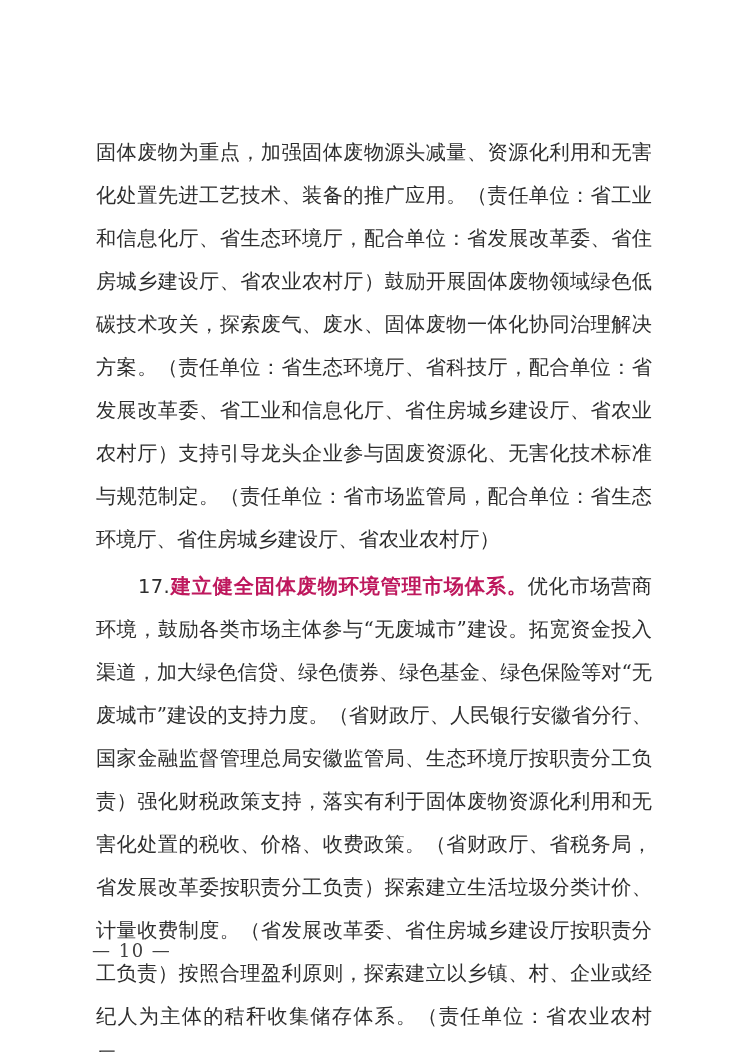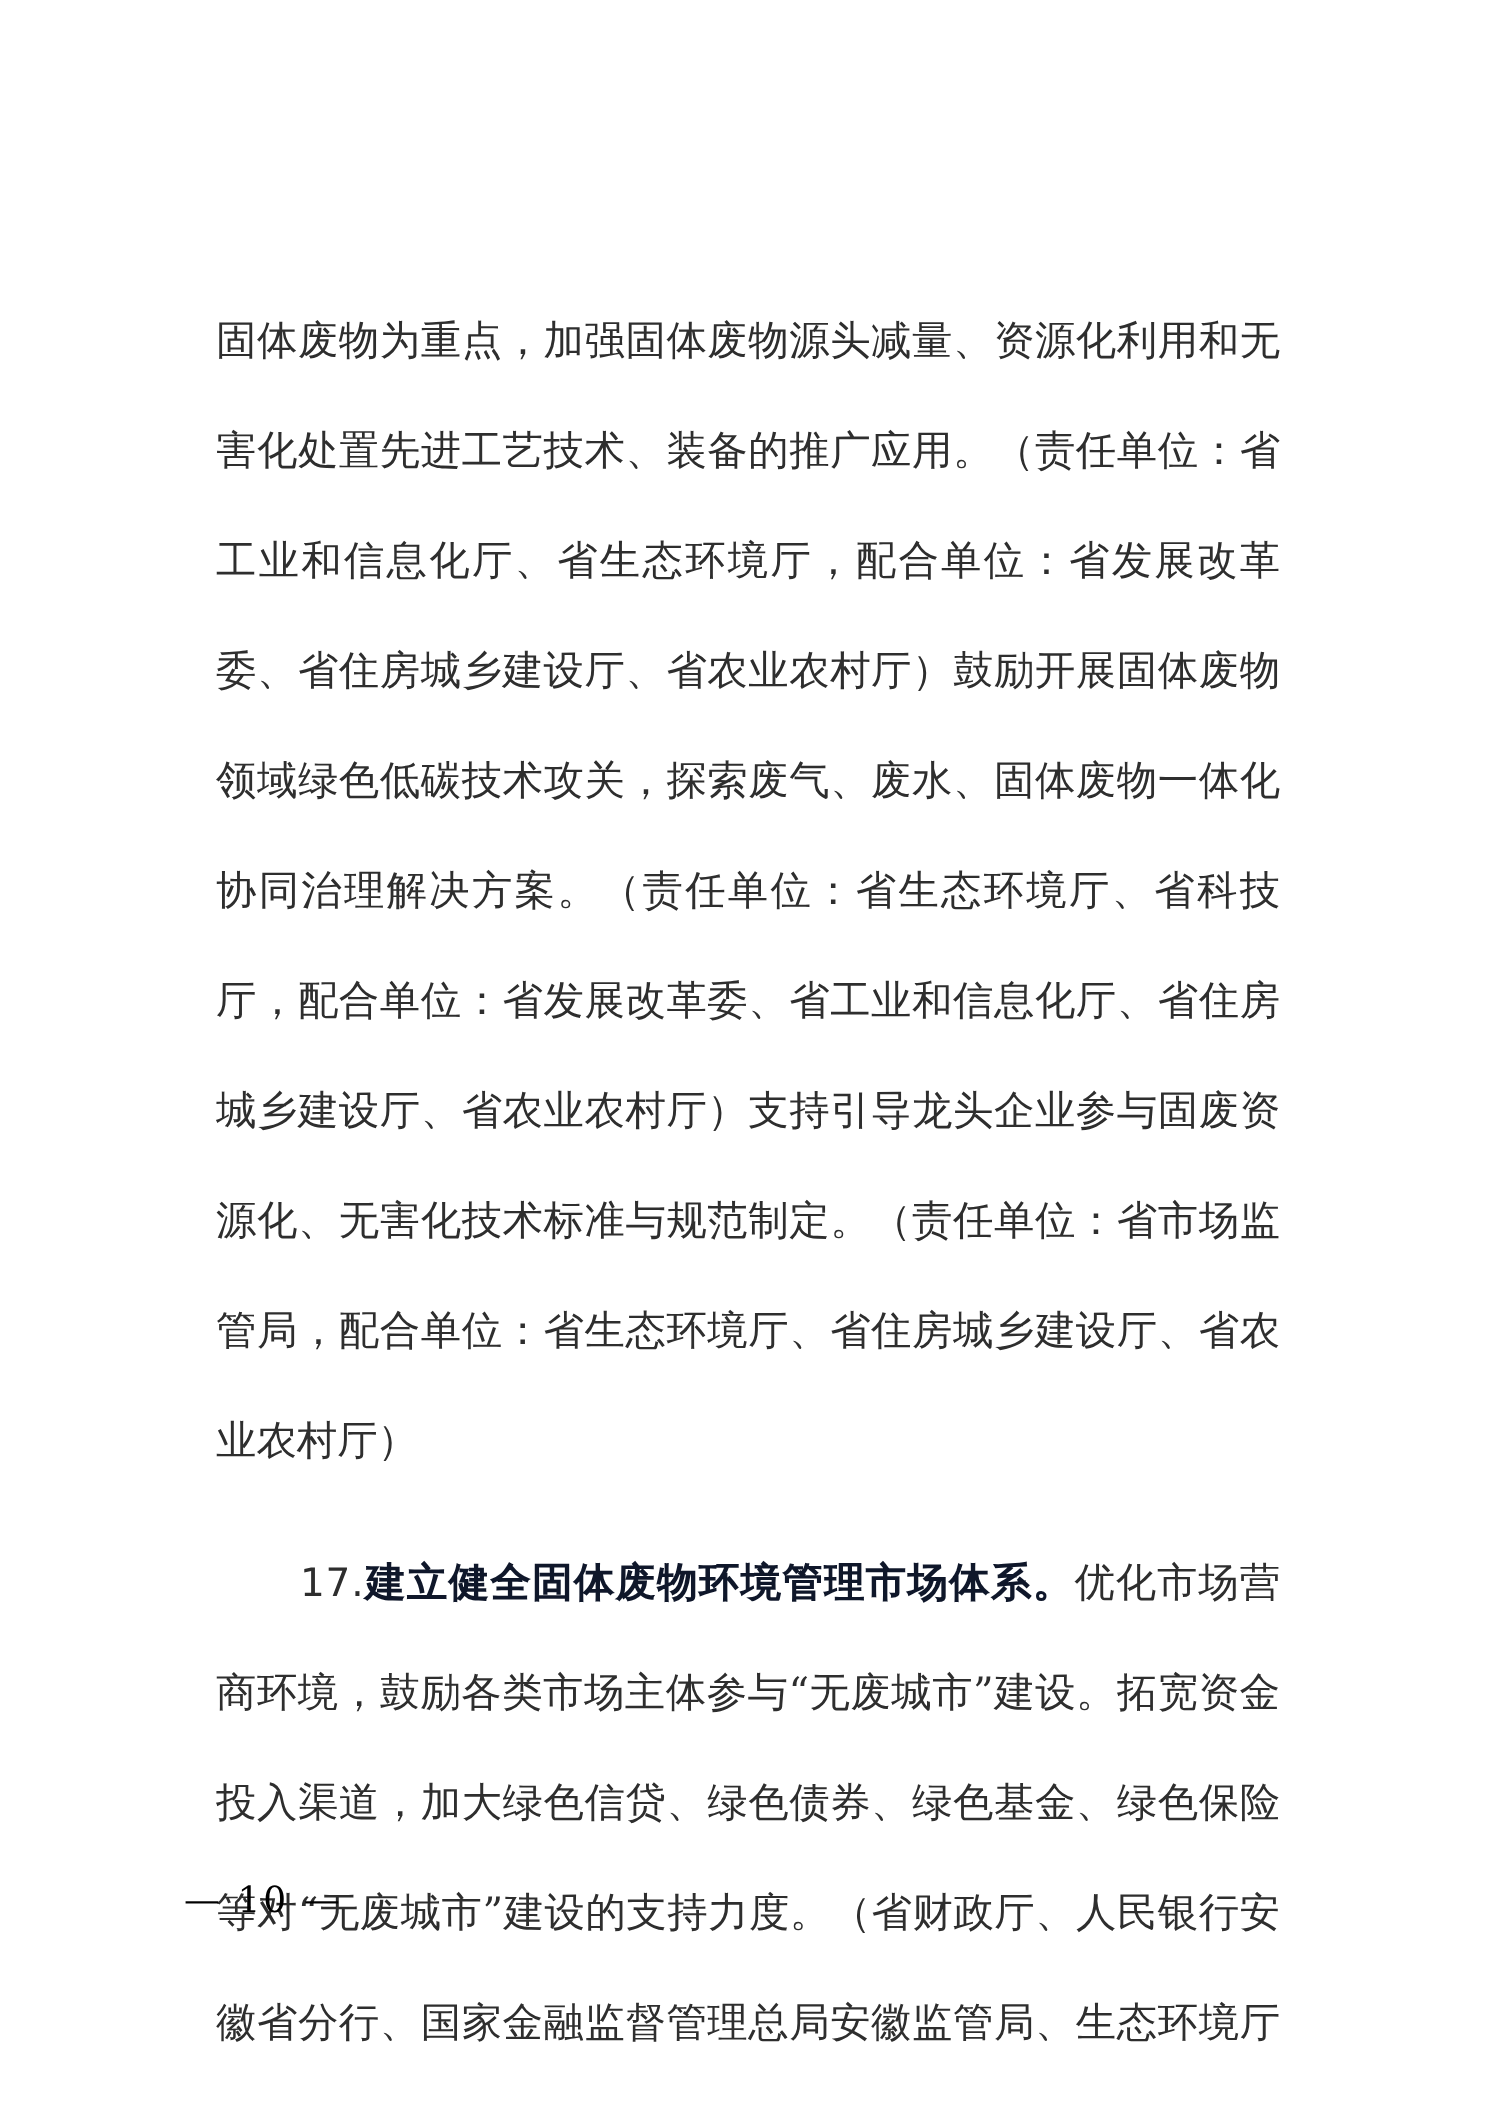--- a/index.html
+++ b/index.html
@@ -27,62 +27,62 @@
 
   
   .text-column {
     position: absolute;
     left: 92px;
     top: 127px;
     width: 564px;
   }
 
   .para {
-    margin: 16px;
+    margin: 4px;
     font-size: 20.2px;
-    line-height: 55px;
+    line-height: 43px;
     letter-spacing: 0px;
     text-align: justify;
     text-justify: inter-character;
     text-align-last: left;
     color: #2e2e2e;
     font-family: "DejaVu Serif", "Liberation Serif", serif;
     word-break: break-all;
     white-space: normal;
   }
 
   .para + .para {
     margin-top: 0px;
   }
 
   .para-indent {
     text-indent: 42px;
   }
 
   .heading-run {
     font-weight: bold;
-    color: #0f172a;
+    color: #be185d;
     letter-spacing: 0.2px;
   }
 
   .num-run {
     font-family: "DejaVu Sans", "Liberation Sans", sans-serif;
     font-weight: normal;
     font-size: 19.5px;
     letter-spacing: 0.4px;
   }
 
   .page-number {
     position: absolute;
     left: 92px;
     top: 938px;
     font-family: "DejaVu Serif", "Liberation Serif", serif;
     font-size: 18px;
     line-height: 26px;
-    color: #000000;
+    color: #404040;
     letter-spacing: 1.5px;
     white-space: nowrap;
   }
 </style>
 </head>
 <body>
 
 <div class="page">
 
   <div class="text-column">

